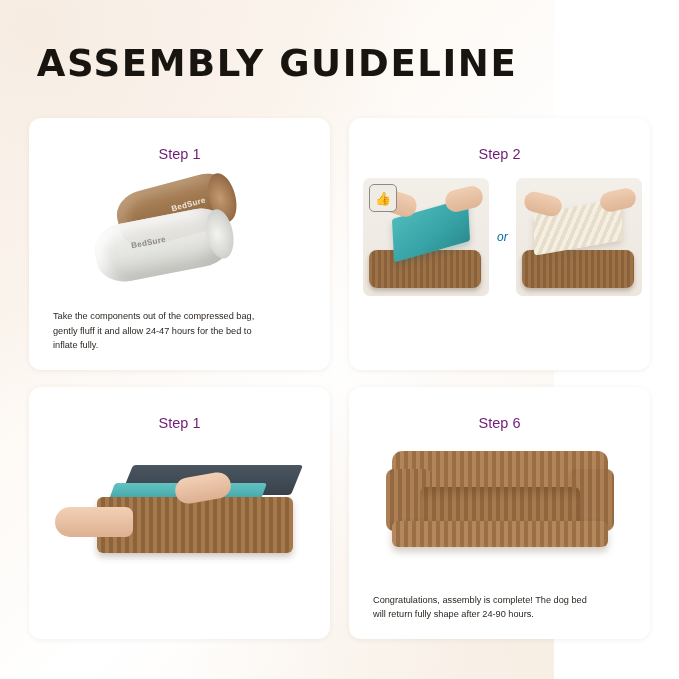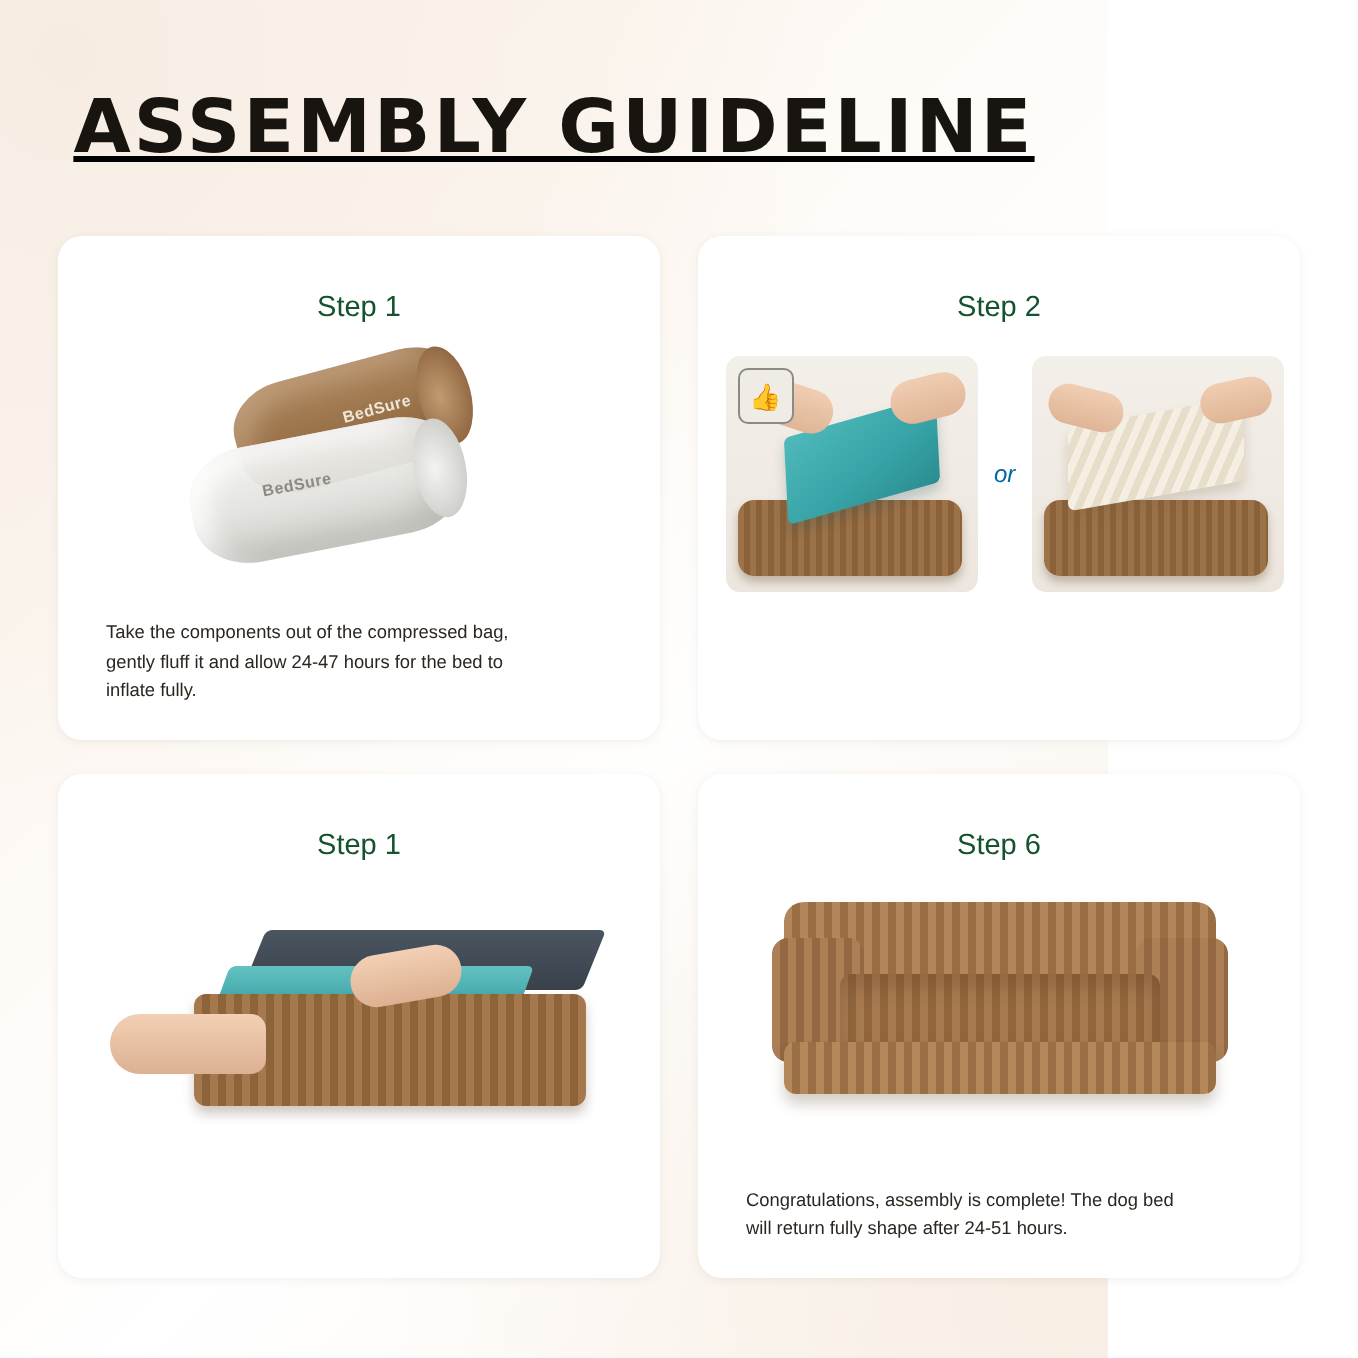--- a/index.html
+++ b/index.html
@@ -15,21 +15,20 @@
   }
   .page {
     position: relative;
     width: 554px;
     height: 679px;
     background:
       radial-gradient(circle at 6% 4%, #f6ece2 0%, #f9f1e9 18%, rgba(255,255,255,0) 46%),
       radial-gradient(circle at 96% 96%, #f7eee4 0%, rgba(255,255,255,0) 42%),
       linear-gradient(135deg, #f6ece1 0%, #fdf8f3 32%, #ffffff 60%, #fdf7f2 100%);
     box-sizing: border-box;
-    text-decoration: underline;
   }
   .title {
     text-align: center;
     font-size: 37px;
     letter-spacing: 1.6px;
     font-weight: bold;
     color: #18140f;
     padding-top: 42px;
     font-family: "DejaVu Sans", sans-serif;
   }
@@ -53,21 +52,21 @@
     width: 301px;
     height: 252px;
   }
   .card.wide {
     width: 301px;
     height: 252px;
   }
   .step-label {
     text-align: center;
     font-size: 14.5px;
-    color: #14532d;
+    color: #701a75;
     margin-top: 28px;
     font-family: "Liberation Sans", sans-serif;
   }
   .card-caption {
     position: absolute;
     left: 0;
     right: 0;
     bottom: 0;
     padding: 0 22px 18px 24px;
     font-size: 9.2px;
@@ -413,17 +412,17 @@
       <div class="art">
         <div class="s4-wrap">
           <div class="s4-back"></div>
           <div class="s4-arm-l"></div>
           <div class="s4-arm-r"></div>
           <div class="s4-seat"></div>
           <div class="s4-front"></div>
         </div>
       </div>
       <div class="card-caption">Congratulations, assembly is complete! The dog bed
-will return fully shape after 24-51 hours.</div>
+will return fully shape after 24-90 hours.</div>
     </div>
 
   </div>
 </div>
 
 </body></html>

